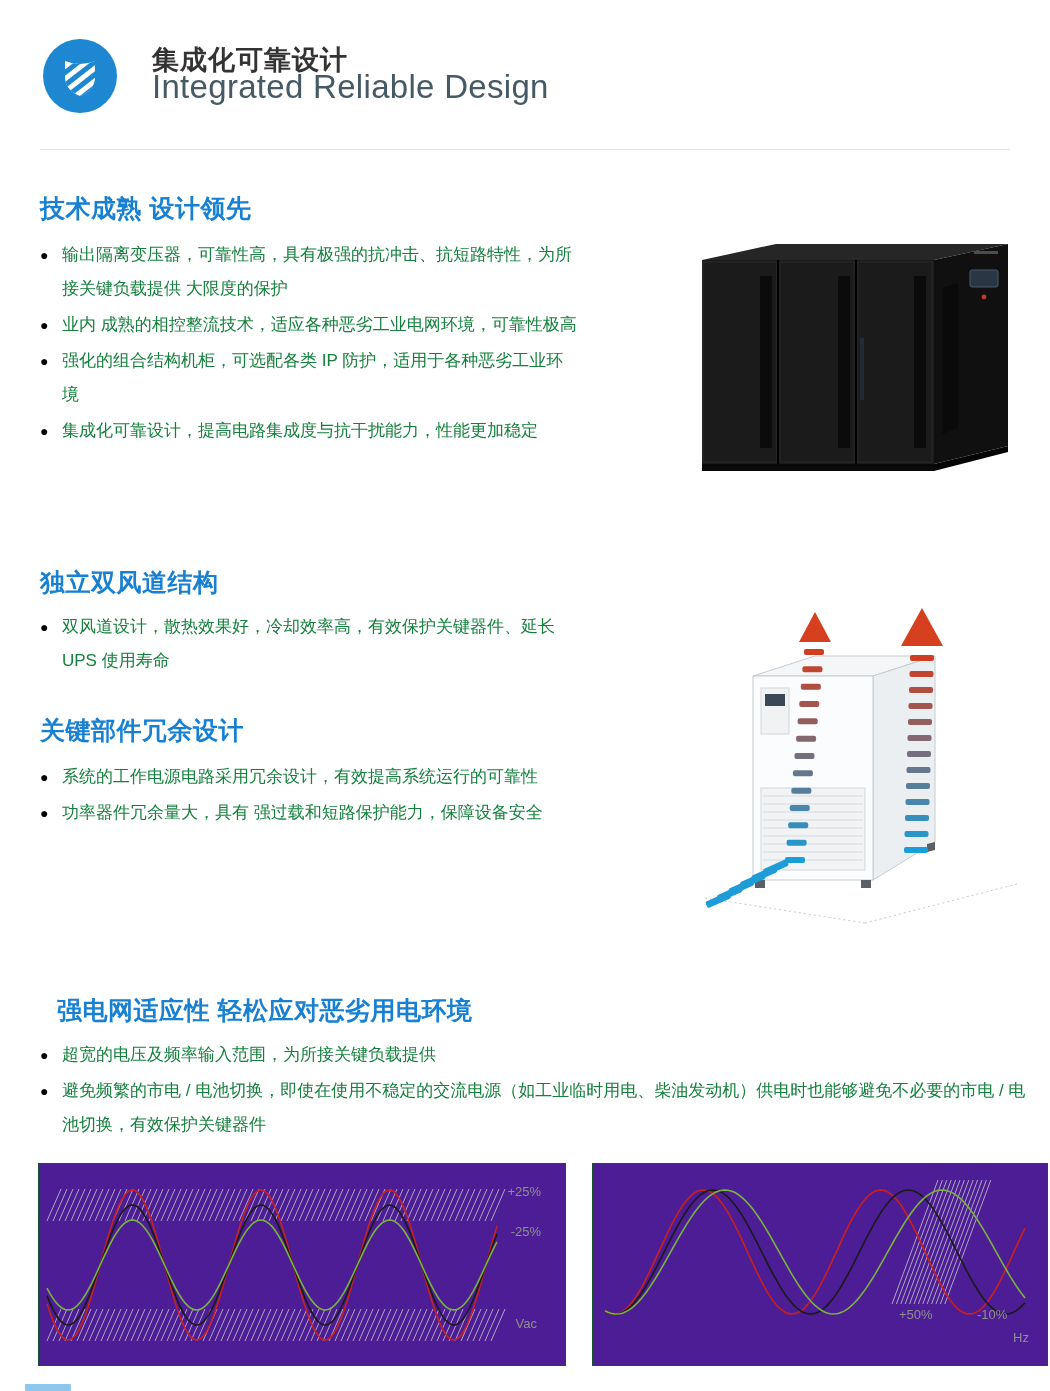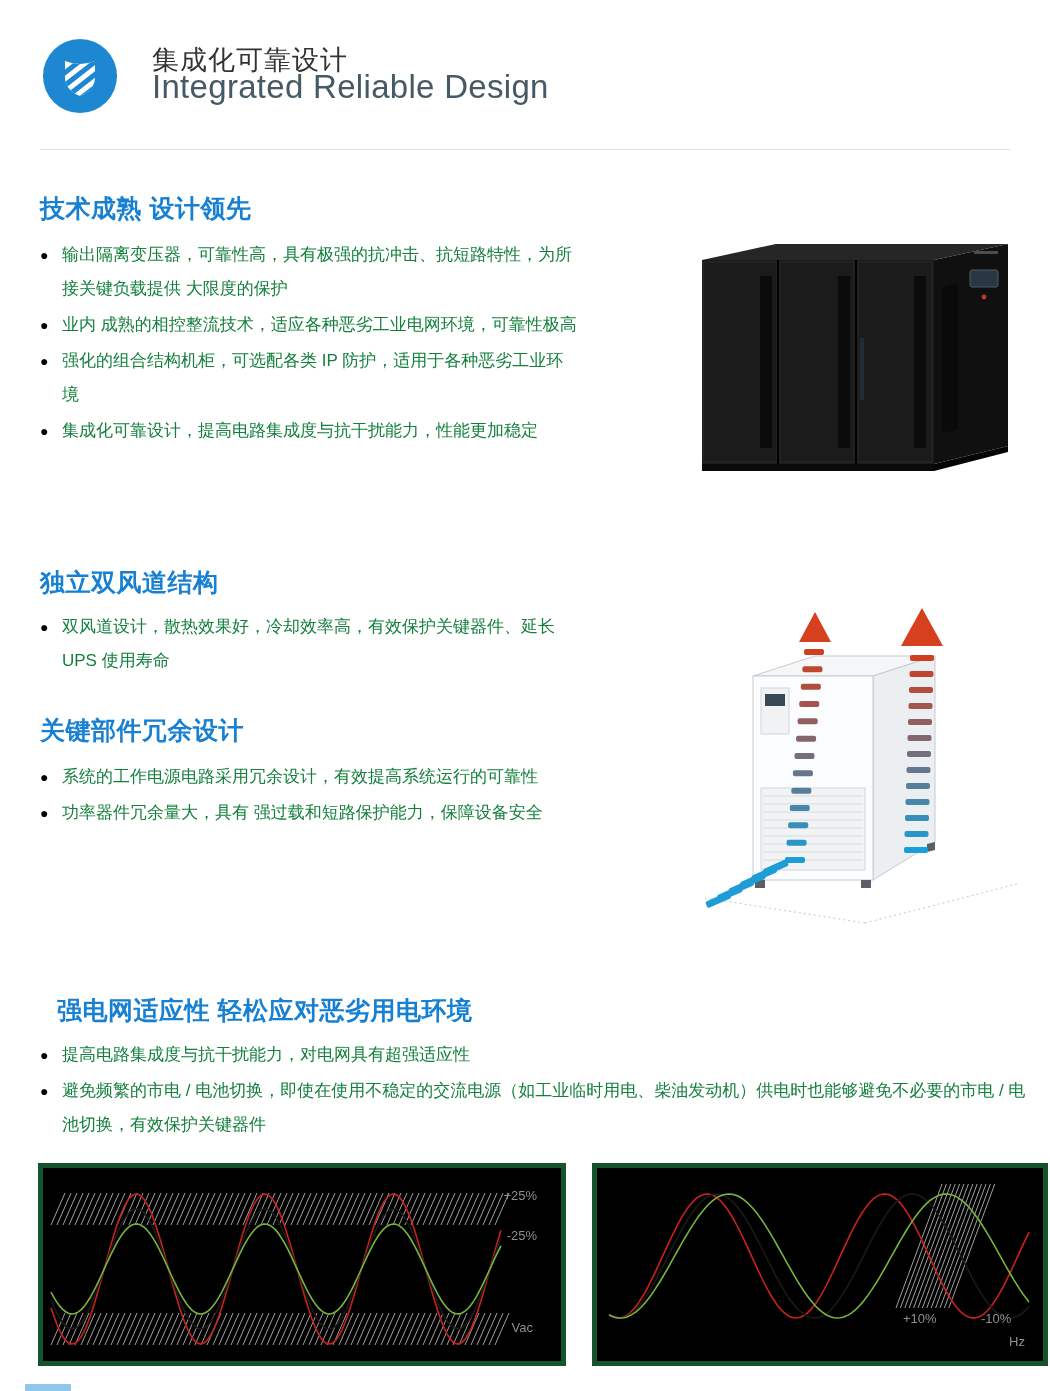--- a/index.html
+++ b/index.html
@@ -3,30 +3,30 @@
 <meta charset="utf-8">
 <style>
   *{margin:0;padding:0;box-sizing:border-box}
   html,body{background:#fff}
   body{
     position:relative;width:1050px;height:1391px;overflow:hidden;
     font-family:"Liberation Sans","DejaVu Sans",sans-serif;color:#3f3f3f;
   }
   .abs{position:absolute}
   .hdr-icon{left:40px;top:36px;width:80px;height:80px}
-  .title-zh{left:152px;top:42px;font-size:27px;font-weight:normal;color:#333;letter-spacing:1px}
+  .title-zh{left:152px;top:42px;font-size:27px;font-weight:bold;color:#333;letter-spacing:1px}
   .title-en{left:152px;top:68px;font-size:33px;color:#455a64;letter-spacing:.3px}
   .divider{left:40px;right:40px;top:149px;height:1px;background:#e4e4e4}
   .sec-head{font-size:25px;font-weight:bold;color:#1780d2;letter-spacing:.5px}
   .bullets{list-style:none}
   .bullets li{display:flex;margin-bottom:2px}
   .dot{flex:0 0 22px;font-size:14px;line-height:34px;color:#000}
   .btxt{flex:1;font-size:17px;line-height:34px;color:#15803d}
   .illus{pointer-events:none}
-  .chart-box{border:5px solid #14532d;background:#000000}
+  .chart-box{border:1px solid #14532d;background:#4c1d95}
   .chart-box svg{position:absolute;left:0;top:0}
   .chart-label{position:absolute;font-size:13px;color:#8f8f8f}
   .footer-accent{left:25px;top:1384px;width:46px;height:7px;background:#8fc6ec;border-radius:1px}
 </style>
 </head>
 <body>
 
 <div class="abs hdr-icon">
   <svg viewBox="0 0 80 80" width="80" height="80">
     <circle cx="40" cy="40" r="37" fill="#1d87d2"></circle>
@@ -168,21 +168,21 @@
       <rect x="44.5" y="284.5" width="26" height="7" rx="2" fill="#1e9cd7" transform="rotate(-24 44.5 284.5)"></rect>
       <rect x="56" y="278" width="26" height="7" rx="2" fill="#1e9cd7" transform="rotate(-24 56 278)"></rect>
       <rect x="67.5" y="271.5" width="26" height="7" rx="2" fill="#1e9cd7" transform="rotate(-24 67.5 271.5)"></rect>
     </svg>
 </div>
 
 <h2 class="abs sec-head" style="left:57px;top:994px">强电网适应性 轻松应对恶劣用电环境</h2>
 <ul class="abs bullets" style="left:40px;top:1038px;width:995px">
   <li>
       <span class="dot">●</span>
-      <span class="btxt">提高电路集成度与抗干扰能力，对电网具有超强适应性</span>
+      <span class="btxt">超宽的电压及频率输入范围，为所接关键负载提供</span>
     </li>
   <li>
       <span class="dot">●</span>
       <span class="btxt">避免频繁的市电 / 电池切换，即使在使用不稳定的交流电源（如工业临时用电、柴油发动机）供电时也能够避免不必要的市电 / 电池切换，有效保护关键器件</span>
     </li>
 </ul>
 
 <div class="abs chart-box" style="left:38px;top:1163px;width:528px;height:203px">
   <svg id="wave1" width="526" height="201" viewBox="0 0 526 201">
       <line x1="8" y1="57" x2="22" y2="25" stroke="#c9c9c9" stroke-width="0.8"></line>
@@ -356,18 +356,18 @@
       <line x1="329.8" y1="140" x2="375.8" y2="16" stroke="#c9c9c9" stroke-width="0.8"></line>
       <line x1="334.2" y1="140" x2="380.2" y2="16" stroke="#c9c9c9" stroke-width="0.8"></line>
       <line x1="338.6" y1="140" x2="384.6" y2="16" stroke="#c9c9c9" stroke-width="0.8"></line>
       <line x1="343" y1="140" x2="389" y2="16" stroke="#c9c9c9" stroke-width="0.8"></line>
       <line x1="347.4" y1="140" x2="393.4" y2="16" stroke="#c9c9c9" stroke-width="0.8"></line>
       <line x1="351.8" y1="140" x2="397.8" y2="16" stroke="#c9c9c9" stroke-width="0.8"></line>
       <polyline points="12.0,146.7 15.0,148.5 18.0,149.6 21.0,150.0 24.0,149.7 27.0,148.7 30.0,147.1 33.0,144.8 36.0,141.8 39.0,138.2 42.0,134.1 45.0,129.5 48.0,124.3 51.0,118.8 54.0,112.9 57.0,106.8 60.0,100.4 63.0,93.9 66.0,87.3 69.0,80.8 72.0,74.3 75.0,68.0 78.0,61.9 81.0,56.1 84.0,50.6 87.0,45.6 90.0,41.0 93.0,37.0 96.0,33.6 99.0,30.7 102.0,28.5 105.0,27.0 108.0,26.2 111.0,26.0 114.0,26.6 117.0,27.8 120.0,29.8 123.0,32.3 126.0,35.6 129.0,39.4 132.0,43.7 135.0,48.5 138.0,53.8 141.0,59.5 144.0,65.5 147.0,71.7 150.0,78.2 153.0,84.7 156.0,91.3 159.0,97.8 162.0,104.3 165.0,110.5 168.0,116.5 171.0,122.2 174.0,127.5 177.0,132.3 180.0,136.7 183.0,140.5 186.0,143.7 189.0,146.2 192.0,148.2 195.0,149.4 198.0,150.0 201.0,149.8 204.0,149.0 207.0,147.5 210.0,145.3 213.0,142.4 216.0,139.0 219.0,135.0 222.0,130.4 225.0,125.4 228.0,119.9 231.0,114.1 234.0,108.0 237.0,101.7 240.0,95.2 243.0,88.6 246.0,82.1 249.0,75.6 252.0,69.2 255.0,63.0 258.0,57.2 261.0,51.6 264.0,46.5 267.0,41.9 270.0,37.8 273.0,34.2 276.0,31.2 279.0,28.9 282.0,27.3 285.0,26.3 288.0,26.0 291.0,26.4 294.0,27.5 297.0,29.3 300.0,31.8 303.0,34.9 306.0,38.6 309.0,42.8 312.0,47.6 315.0,52.8 318.0,58.4 321.0,64.3 324.0,70.5 327.0,76.9 330.0,83.4 333.0,90.0 336.0,96.6 339.0,103.0 342.0,109.3 345.0,115.4 348.0,121.1 351.0,126.5 354.0,131.4 357.0,135.8 360.0,139.8 363.0,143.1 366.0,145.8 369.0,147.8 372.0,149.2 375.0,149.9 378.0,149.9 381.0,149.2 384.0,147.8 387.0,145.8 390.0,143.0 393.0,139.7 396.0,135.8 399.0,131.3 402.0,126.4 405.0,121.0 408.0,115.3 411.0,109.2 414.0,102.9 417.0,96.5 420.0,89.9 423.0,83.4 426.0,76.8 429.0,70.4 432.0,64.2" fill="none" stroke="#c9211e" stroke-width="1.6"></polyline>
       <polyline points="12.0,146.7 15.0,148.3 18.0,149.4 21.0,150.0 24.0,149.9 27.0,149.3 30.0,148.1 33.0,146.3 36.0,144.0 39.0,141.2 42.0,137.9 45.0,134.1 48.0,129.9 51.0,125.3 54.0,120.4 57.0,115.1 60.0,109.6 63.0,103.9 66.0,98.1 69.0,92.1 72.0,86.2 75.0,80.2 78.0,74.3 81.0,68.5 84.0,63.0 87.0,57.6 90.0,52.5 93.0,47.8 96.0,43.4 99.0,39.5 102.0,36.0 105.0,33.0 108.0,30.5 111.0,28.5 114.0,27.1 117.0,26.3 120.0,26.0 123.0,26.3 126.0,27.2 129.0,28.6 132.0,30.6 135.0,33.2 138.0,36.2 141.0,39.7 144.0,43.7 147.0,48.1 150.0,52.8 153.0,57.9 156.0,63.3 159.0,68.9 162.0,74.7 165.0,80.5 168.0,86.5 171.0,92.5 174.0,98.4 177.0,104.3 180.0,110.0 183.0,115.4 186.0,120.7 189.0,125.6 192.0,130.2 195.0,134.3 198.0,138.1 201.0,141.4 204.0,144.2 207.0,146.4 210.0,148.2 213.0,149.3 216.0,149.9 219.0,149.9 222.0,149.4 225.0,148.2 228.0,146.6 231.0,144.3 234.0,141.6 237.0,138.3 240.0,134.6 243.0,130.4 246.0,125.9 249.0,121.0 252.0,115.7 255.0,110.3 258.0,104.6 261.0,98.8 264.0,92.8 267.0,86.8 270.0,80.9 273.0,75.0 276.0,69.2 279.0,63.6 282.0,58.2 285.0,53.1 288.0,48.3 291.0,43.9 294.0,39.9 297.0,36.4 300.0,33.3 303.0,30.8 306.0,28.7 309.0,27.3 312.0,26.3 315.0,26.0 318.0,26.2 321.0,27.1 324.0,28.4 327.0,30.4 330.0,32.8 333.0,35.8 336.0,39.3 339.0,43.2 342.0,47.6 345.0,52.3 348.0,57.3 351.0,62.7 354.0,68.2 357.0,74.0 360.0,79.9 363.0,85.8 366.0,91.8 369.0,97.7 372.0,103.6 375.0,109.3 378.0,114.8 381.0,120.1 384.0,125.0 387.0,129.7 390.0,133.9 393.0,137.7 396.0,141.0 399.0,143.9 402.0,146.2 405.0,148.0 408.0,149.2 411.0,149.9 414.0,150.0 417.0,149.5 420.0,148.4 423.0,146.8 426.0,144.6 429.0,141.9 432.0,138.7" fill="none" stroke="#1a1a1a" stroke-width="1.6"></polyline>
       <polyline points="12.0,146.7 15.0,148.2 18.0,149.3 21.0,149.9 24.0,150.0 27.0,149.7 30.0,148.9 33.0,147.6 36.0,145.9 39.0,143.8 42.0,141.2 45.0,138.2 48.0,134.9 51.0,131.2 54.0,127.2 57.0,122.9 60.0,118.3 63.0,113.5 66.0,108.5 69.0,103.3 72.0,98.1 75.0,92.7 78.0,87.3 81.0,82.0 84.0,76.6 87.0,71.4 90.0,66.3 93.0,61.3 96.0,56.6 99.0,52.1 102.0,47.8 105.0,43.9 108.0,40.3 111.0,37.0 114.0,34.1 117.0,31.7 120.0,29.6 123.0,28.0 126.0,26.9 129.0,26.2 132.0,26.0 135.0,26.2 138.0,27.0 141.0,28.1 144.0,29.8 147.0,31.8 150.0,34.3 153.0,37.2 156.0,40.5 159.0,44.1 162.0,48.1 165.0,52.3 168.0,56.9 171.0,61.7 174.0,66.6 177.0,71.7 180.0,77.0 183.0,82.3 186.0,87.7 189.0,93.1 192.0,98.4 195.0,103.7 198.0,108.8 201.0,113.8 204.0,118.6 207.0,123.2 210.0,127.5 213.0,131.5 216.0,135.1 219.0,138.5 222.0,141.4 225.0,143.9 228.0,146.0 231.0,147.7 234.0,148.9 237.0,149.7 240.0,150.0 243.0,149.8 246.0,149.2 249.0,148.1 252.0,146.6 255.0,144.6 258.0,142.1 261.0,139.3 264.0,136.1 267.0,132.5 270.0,128.6 273.0,124.4 276.0,119.9 279.0,115.2 282.0,110.3 285.0,105.2 288.0,99.9 291.0,94.6 294.0,89.2 297.0,83.9 300.0,78.5 303.0,73.2 306.0,68.1 309.0,63.0 312.0,58.2 315.0,53.6 318.0,49.3 321.0,45.2 324.0,41.5 327.0,38.1 330.0,35.1 333.0,32.5 336.0,30.3 339.0,28.6 342.0,27.3 345.0,26.4 348.0,26.0 351.0,26.1 354.0,26.7 357.0,27.7 360.0,29.1 363.0,31.1 366.0,33.4 369.0,36.1 372.0,39.3 375.0,42.8 378.0,46.7 381.0,50.8 384.0,55.3 387.0,60.0 390.0,64.9 393.0,69.9 396.0,75.1 399.0,80.4 402.0,85.8 405.0,91.2 408.0,96.6 411.0,101.8 414.0,107.0 417.0,112.1 420.0,116.9 423.0,121.6 426.0,126.0 429.0,130.1 432.0,133.9" fill="none" stroke="#79b43e" stroke-width="1.6"></polyline>
     </svg>
-  <span class="chart-label" style="left:306px;top:143px">+10%</span>
+  <span class="chart-label" style="left:306px;top:143px">+50%</span>
   <span class="chart-label" style="left:384px;top:143px">-10%</span>
   <span class="chart-label" style="right:18px;top:166px">Hz</span>
 </div>
 
 <div class="abs footer-accent"></div>
 
 </body></html>

